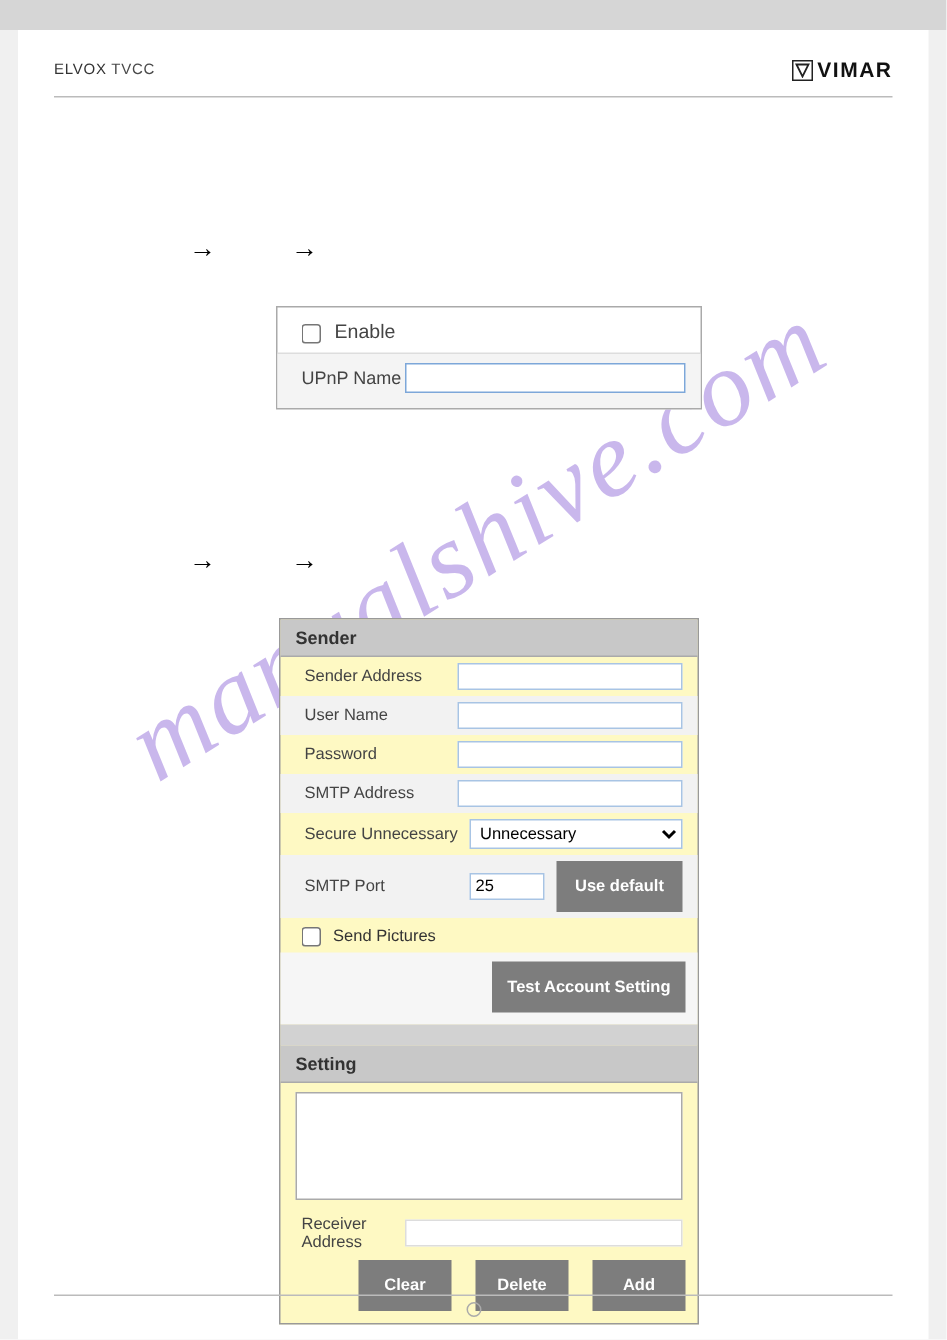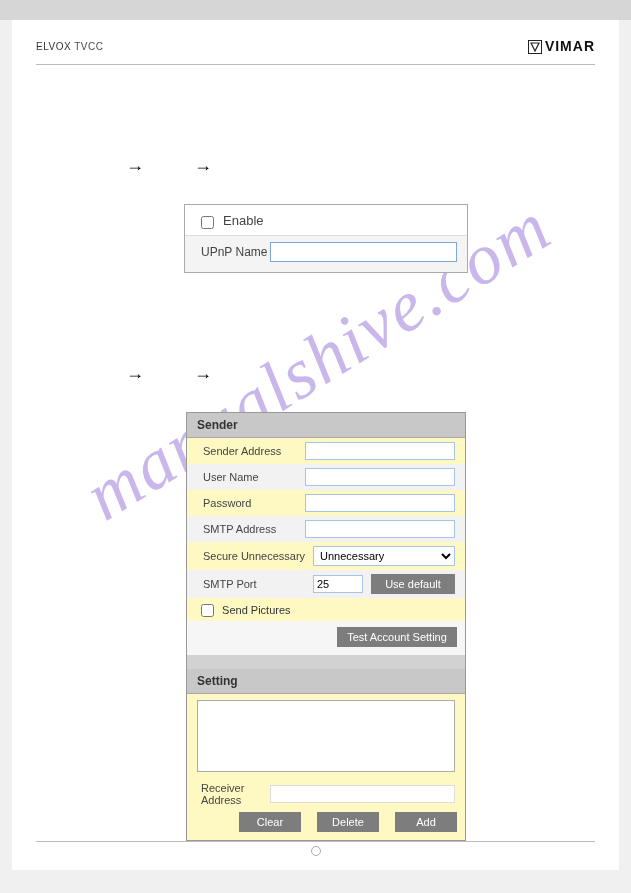--- a/index.html
+++ b/index.html
@@ -183,24 +183,25 @@
     }
     .port-row input[type="text"] {
       width: 50px;
       flex: none;
       margin-right: 8px;
     }
     .btn {
       background: #7d7d7d;
       color: #fff;
       border: none;
-      height: 20px;
+      height: 34px;
       font-size: 11px;
       cursor: pointer;
       padding: 0 10px;
+      font-weight: bold;
     }
     .btn-use-default {
       flex: 1;
     }
     .send-pics-row {
       padding: 6px 10px 4px 14px;
     }
     .send-pics-row input {
       vertical-align: middle;
       margin-right: 5px;

